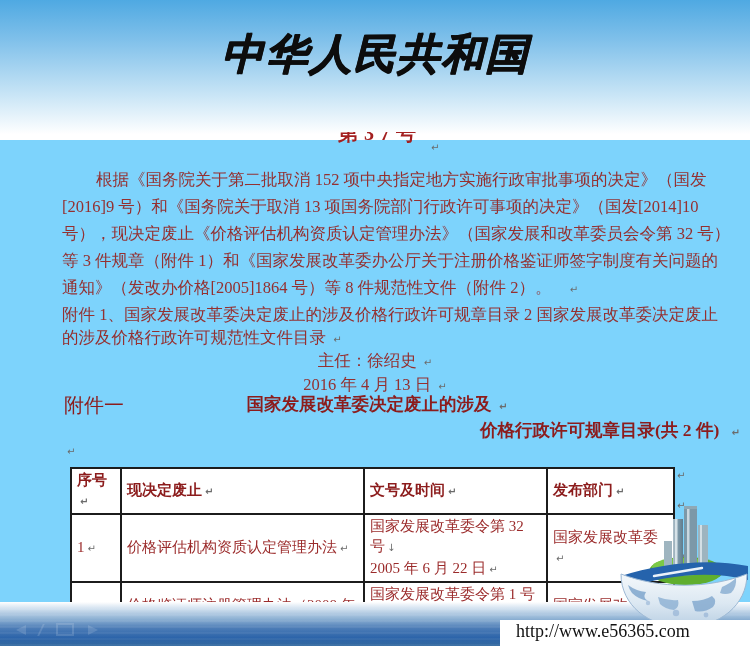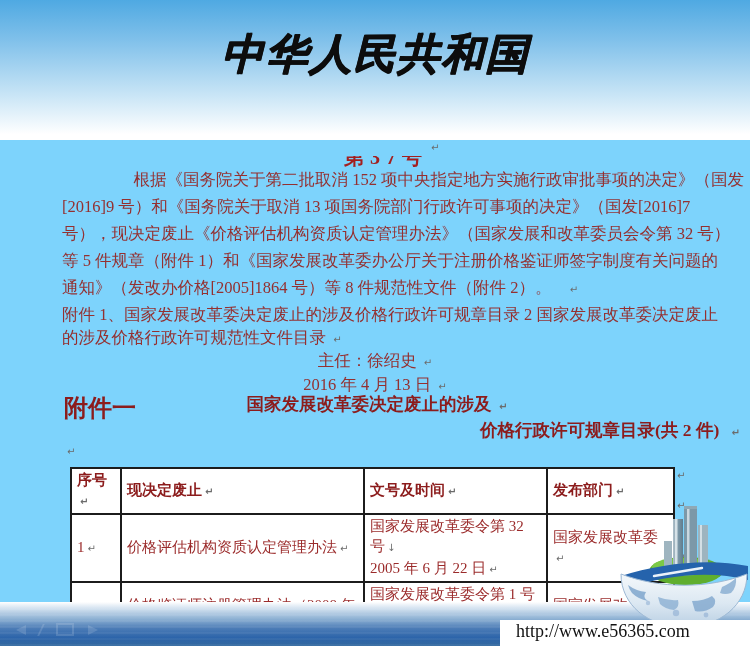--- a/index.html
+++ b/index.html
@@ -16,39 +16,39 @@
   .title{
     position:absolute;left:0;width:750px;text-align:center;color:#0d0d0d;
     font-family:"Liberation Sans", sans-serif;font-weight:bold;font-style:italic;
     text-shadow:1px 0 0 currentColor,0 1px 0 currentColor,1px 1px 0 currentColor;
     letter-spacing:2px;white-space:nowrap;
   }
   .title1{top:26px;font-size:42px;}
   .title2{top:80px;font-size:44px;}
   
   .stamp-clip{
-    position:absolute;left:338px;top:156px;width:90px;height:13px;overflow:hidden;text-align:right;
+    position:absolute;left:338px;top:132px;width:90px;height:13px;overflow:hidden;text-align:left;
   }
   .stamp-clip .stamp-inner{
     display:inline-block;font-size:20px;line-height:20px;font-weight:bold;color:#a31f1f;
     transform:translateY(-9px);letter-spacing:6px;
   }
   .stamp-mark{position:absolute;left:428px;top:142px;font-size:11px;color:#666;}
   
   .bline{
     position:absolute;left:62px;width:648px;white-space:nowrap;
     font-size:16.5px;line-height:22px;color:#943030;letter-spacing:0px;
   }
-  .indent{padding-left:34px;text-align:right;}
+  .indent{padding-left:34px;}
   .centerline{left:0;width:750px;text-align:center;}
   .pm{font-size:10px;color:#6b6b6b;margin-left:3px;font-family:"DejaVu Sans", sans-serif;}
   .lb{font-size:10px;color:#6b6b6b;margin-left:2px;font-family:"DejaVu Sans", sans-serif;}
   
   .att-label{
-    position:absolute;left:64px;top:392px;font-size:24px;font-weight:bold;color:#8c1c1c;white-space:nowrap;
+    position:absolute;left:64px;top:392px;font-size:20px;font-weight:normal;color:#8c1c1c;white-space:nowrap;
   }
   .attline{
     position:absolute;left:0;width:740px;text-align:center;font-size:17.5px;font-weight:bold;
     color:#8c1c1c;white-space:nowrap;
   }
   .att1{top:392px;margin-left:7px;}
   .att2{top:418px;text-align:right;}
   .lone-mark{position:absolute;left:64px;top:446px;}
   
   table.doc{
@@ -95,23 +95,23 @@
   <div class="sky"></div>
 
   <div class="title title1">中华人民共和国</div>
 
   <div class="stamp-clip">
     <span class="stamp-inner">第37号</span>
   </div>
   <span class="stamp-mark pm">↵</span>
 
   <div class="bline indent" style="top:169px">根据《国务院关于第二批取消 152 项中央指定地方实施行政审批事项的决定》（国发</div>
-  <div class="bline" style="top:196px">[2016]9 号）和《国务院关于取消 13 项国务院部门行政许可事项的决定》（国发[2016]7</div>
+  <div class="bline" style="top:196px">[2016]9 号）和《国务院关于取消 13 项国务院部门行政许可事项的决定》（国发[2014]10</div>
   <div class="bline" style="top:223px">号），现决定废止《价格评估机构资质认定管理办法》（国家发展和改革委员会令第 32 号）</div>
-  <div class="bline" style="top:250px">等 5 件规章（附件 1）和《国家发展改革委办公厅关于注册价格鉴证师签字制度有关问题的</div>
+  <div class="bline" style="top:250px">等 3 件规章（附件 1）和《国家发展改革委办公厅关于注册价格鉴证师签字制度有关问题的</div>
   <div class="bline" style="top:277px">
     <span>通知》（发改办价格[2005]1864 号）等 8 件规范性文件（附件 2）。</span>
     <span class="pm" style="margin-left:14px">↵</span>
   </div>
   <div class="bline" style="top:304px">附件 1、国家发展改革委决定废止的涉及价格行政许可规章目录 2 国家发展改革委决定废止</div>
   <div class="bline" style="top:327px">
     <span>的涉及价格行政许可规范性文件目录</span>
     <span class="pm">↵</span>
   </div>
   <div class="bline centerline" style="top:350px">

